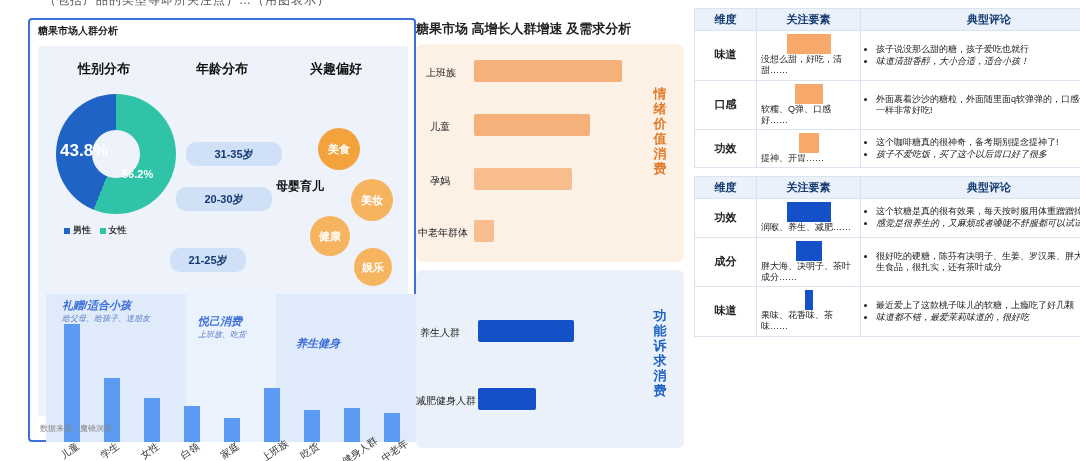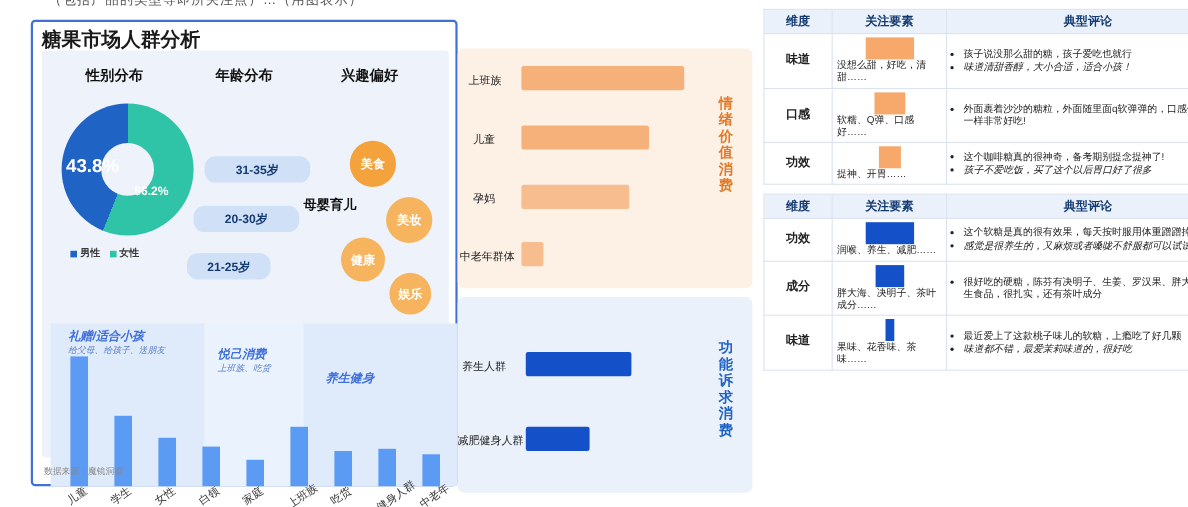--- a/index.html
+++ b/index.html
@@ -15,21 +15,21 @@
     position:absolute;left:44px;top:-8px;font-size:12px;color:#555;
     letter-spacing:1px;
   }
   
   #panel1{
     position:absolute;left:28px;top:18px;width:388px;height:424px;
     border:2px solid #3f6fd8;border-radius:4px;background:#fff;
     box-sizing:border-box;
   }
   #panel1 .p1-title{
-    position:absolute;left:8px;top:4px;font-size:18px;font-weight:bold;color:#1a1a1a;
+    position:absolute;left:8px;top:4px;font-size:10px;font-weight:bold;color:#1a1a1a;
   }
   .p1-inner{
     position:absolute;left:8px;top:26px;width:370px;height:370px;
     background:#eef3fb;border-radius:3px;
   }
   .p1-sub{
     position:absolute;font-size:13px;font-weight:bold;color:#111;
   }
   
   .donut{
@@ -48,21 +48,21 @@
   .sq.blue{background:#1f63c4;}
   .sq.green{background:#2fc3a8;}
   
   .agetag{
     position:absolute;background:#cfe0f7;border-radius:10px;
     font-size:11px;color:#143a72;display:flex;align-items:center;justify-content:center;
     font-weight:bold;
   }
   #age1{left:148px;top:96px;width:96px;height:24px;}
   #age2{left:138px;top:141px;width:96px;height:24px;}
-  #age3{left:132px;top:184px;width:76px;height:24px;}
+  #age3{left:132px;top:202px;width:76px;height:24px;}
   
   .bub{
     position:absolute;border-radius:50%;background:#f3a23c;
     color:#fff;font-size:11px;display:flex;align-items:center;justify-content:center;
     font-weight:bold;
   }
   .bub.small{background:#f6b45e;}
   #b1{left:280px;top:82px;width:42px;height:42px;}
   #b2{left:313px;top:133px;width:42px;height:42px;}
   #b3{left:272px;top:170px;width:40px;height:40px;}
@@ -169,20 +169,21 @@
       <small>上班族、吃货</small>
     </div>
     <div class="ann" style="left:258px;top:290px;">
       <span>养生健身</span>
     </div>
   </div>
   <div class="src">数据来源：魔镜洞察</div>
 </div>
 
 <div id="panel2">
+  <div class="p2-title">糖果市场 高增长人群增速 及需求分析</div>
 
   <div class="p2-box" id="p2top">
     <div class="hlbl" style="left:10px;top:22px;">上班族</div>
     <div class="hbar" style="left:58px;top:16px;width:148px;background:#f6b07a;"></div>
     <div class="hlbl" style="left:14px;top:76px;">儿童</div>
     <div class="hbar" style="left:58px;top:70px;width:116px;background:#f6b07a;"></div>
     <div class="hlbl" style="left:14px;top:130px;">孕妈</div>
     <div class="hbar" style="left:58px;top:124px;width:98px;background:#f7bd8e;"></div>
     <div class="hlbl" style="left:2px;top:182px;">中老年群体</div>
     <div class="hbar" style="left:58px;top:176px;width:20px;background:#f7bd8e;"></div>

